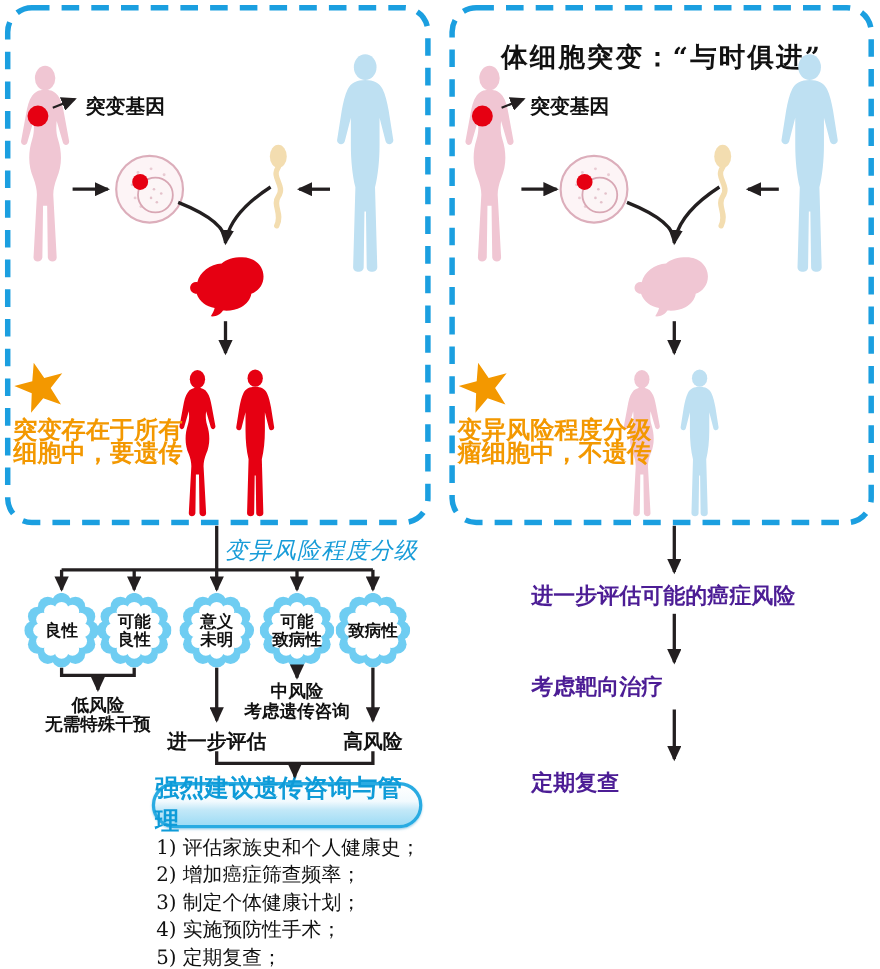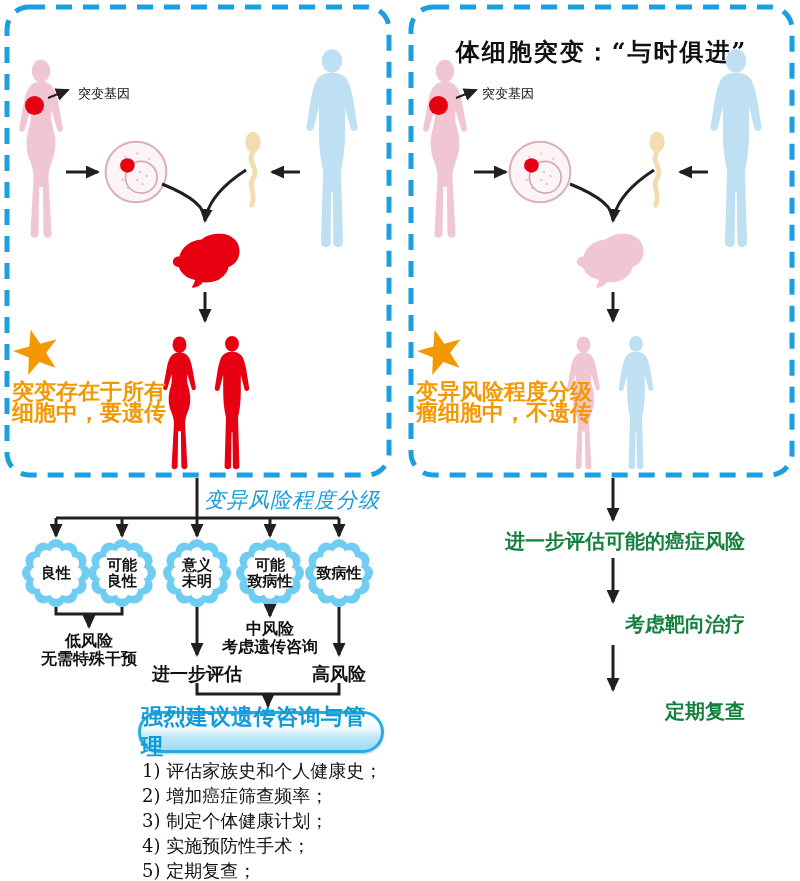--- a/index.html
+++ b/index.html
@@ -12,21 +12,21 @@
   body{margin:0;background:#fff;font-family:"DejaVu Serif","Liberation Serif",serif;color:var(--ink)}
   .stage{position:relative;width:800px;height:881px;background:#fff;overflow:hidden}
   .panel{position:absolute;top:4px;width:388px;height:474px}
   .panel.left{left:4px}.panel.right{left:408px;width:387px}
   .panel-border{position:absolute;inset:0;width:100%;height:100%}
   .panel-title{position:absolute;top:12px;left:0;width:100%;text-align:center;
     font-size:24px;font-weight:bold;letter-spacing:2px;color:#111}
   .fig{position:absolute}
   .pinkfill{fill:var(--female_pink)} .bluefill{fill:var(--male_blue)} .redfill{fill:var(--mutation_red)}
   .mutation-dot{position:absolute;width:19px;height:19px;border-radius:50%;background:var(--mutation_red)}
-  .gene-label{position:absolute;font-size:13px;font-weight:400;color:#111;white-space:nowrap}
+  .gene-label{position:absolute;font-size:18px;font-weight:700;color:#111;white-space:nowrap}
   .panel-note{position:absolute;color:var(--star_orange);font-weight:bold;font-size:22px;line-height:21px;white-space:nowrap}
   .overlay{position:absolute;inset:0;z-index:6;pointer-events:none}
   .txt{position:absolute;text-align:center;white-space:pre-line;color:#111}
   .class-title{position:absolute;left:204px;top:486px;font-size:21px;font-weight:normal;
     color:var(--flow_blue);font-style:italic;letter-spacing:1px;z-index:3}
   .badge{position:absolute;width:68px;height:68px;top:539px;z-index:3;
     display:flex;align-items:center;justify-content:center}
   .badge svg{position:absolute;inset:0;width:100%;height:100%}
   .badge span{position:relative;font-size:15px;font-weight:bold;line-height:16px;
     text-align:center;white-space:pre-line;color:#111}
@@ -34,22 +34,22 @@
   .risk-word{font-size:18px;font-weight:600;z-index:3}
   .pill{position:absolute;left:138px;top:711px;width:246px;height:42px;border-radius:21px;
     border:3px solid var(--pill_border);z-index:3;
     background:linear-gradient(180deg,#ffffff 0%,#f2fafe 40%,#c3e8f8 62%,#9edcf5 100%);
     display:flex;align-items:center;justify-content:center;
     box-shadow:0 1px 2px rgba(27,143,201,.4)}
   .pill span{font-family:"Liberation Sans","DejaVu Sans",sans-serif;font-weight:bold;
     font-size:22px;color:var(--pill_text);letter-spacing:.5px}
   .action-list{position:absolute;left:142px;top:758px;margin:0;padding:0;list-style:none;
     font-size:18px;line-height:25px;color:#111;z-index:3}
-  .somatic-step{position:absolute;left:483px;width:262px;text-align:right;
-    font-size:20px;font-weight:600;color:#15803d;z-index:3;white-space:nowrap}
+  .somatic-step{position:absolute;left:483px;width:262px;text-align:left;
+    font-size:20px;font-weight:600;color:#4c1d95;z-index:3;white-space:nowrap}
 </style>
 </head>
 <body>
 
 <svg width="0" height="0" style="position:absolute" aria-hidden="true">
   <defs>
     <symbol id="sym-woman" viewBox="0 0 100 300">
       <ellipse cx="50" cy="21" rx="15" ry="18"></ellipse>
       <path d="M50 38 C41 38 35 41 31 47 C26 54 24 63 22 74 L15 112 C13 119 22 122 24 115 L33 84
         C34 93 34 102 31 111 C25 130 25 150 33 168 C36 176 38 184 38 192 L33 284 C33 292 45 292 46 284

